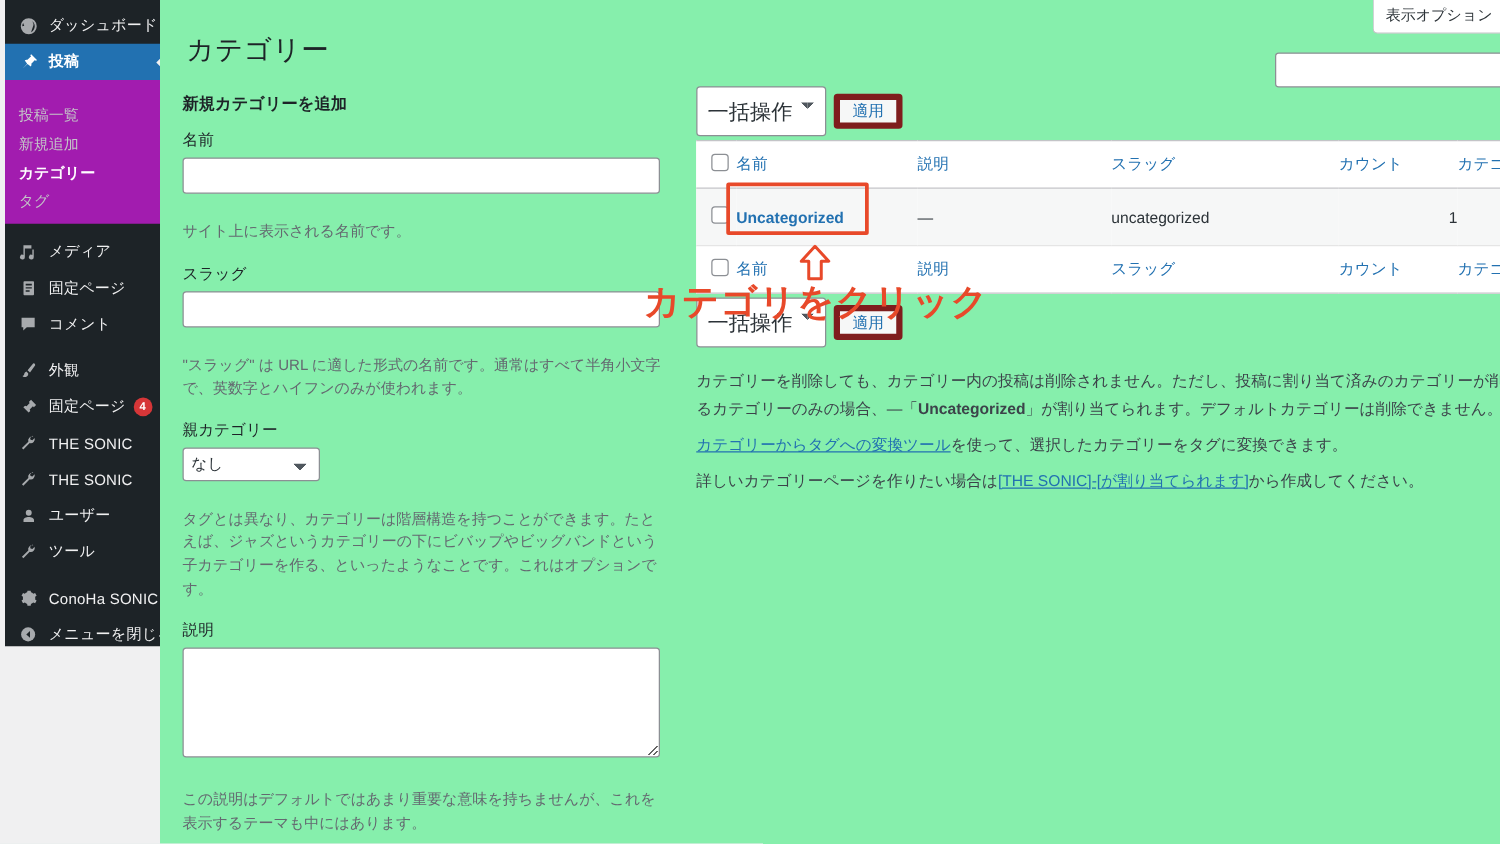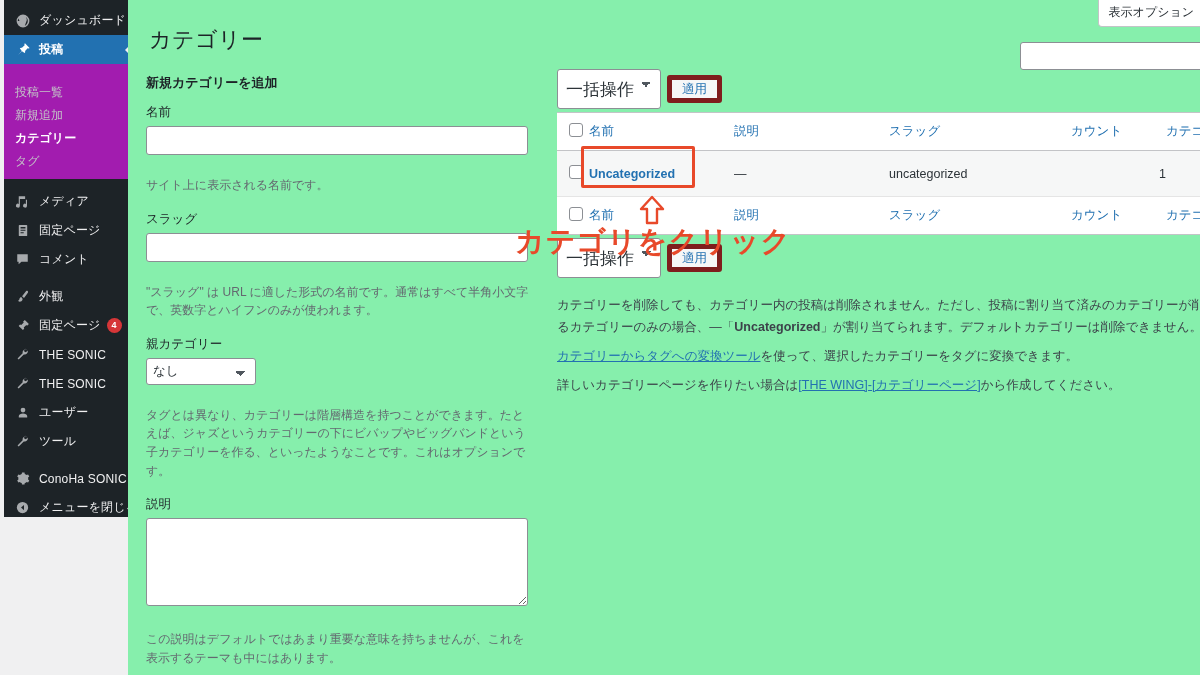--- a/index.html
+++ b/index.html
@@ -562,21 +562,21 @@
       </div>
 
       <div class="notes">
         <p>
           <span>カテゴリーを削除しても、カテゴリー内の投稿は削除されません。ただし、投稿に割り当て済みのカテゴリーが削除するカテゴリーのみの場合、</span><span>—「</span><strong>Uncategorized</strong><span>」が割り当てられます。デフォルトカテゴリーは削除できません。</span>
         </p>
         <p>
           <a href="#">カテゴリーからタグへの変換ツール</a><span>を使って、選択したカテゴリーをタグに変換できます。</span>
         </p>
         <p>
-          <span>詳しいカテゴリーページを作りたい場合は</span><a href="#">[THE WING]-[カテゴリーページ]</a><span>から作成してください。</span>
+          <span>詳しいカテゴリーページを作りたい場合は</span><a href="#">[THE SONIC]-[が割り当てられます]</a><span>から作成してください。</span>
         </p>
       </div>
 
     </div>
   </div>
 
   <div id="annotation">
     <div class="anno-box"></div>
     <div class="anno-arrow">
       <svg width="32" height="32" viewBox="0 0 32 32" fill="none" stroke="#e8492a" stroke-width="2.4" stroke-linejoin="round">

